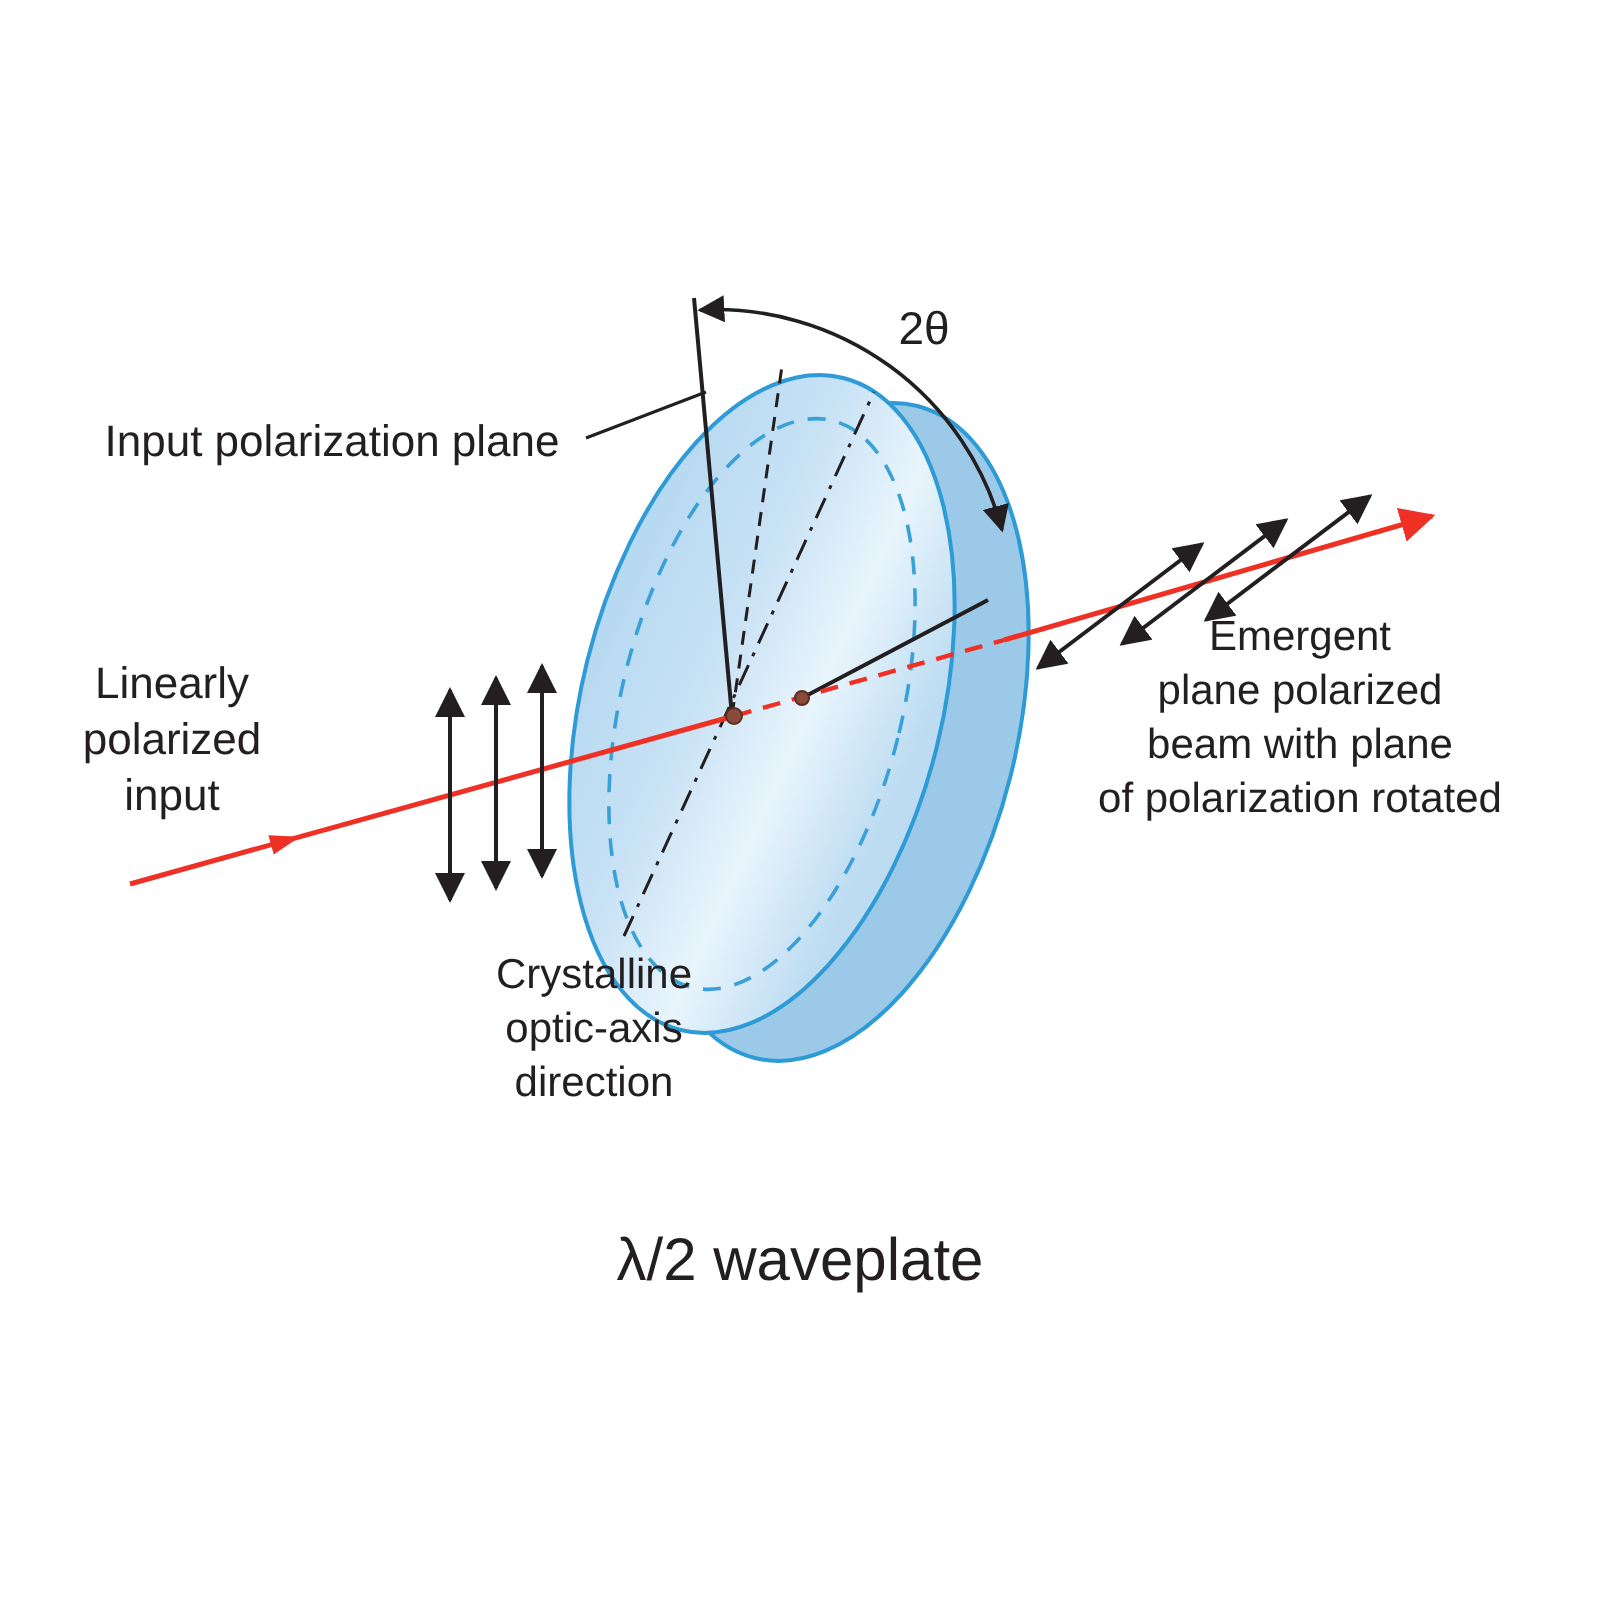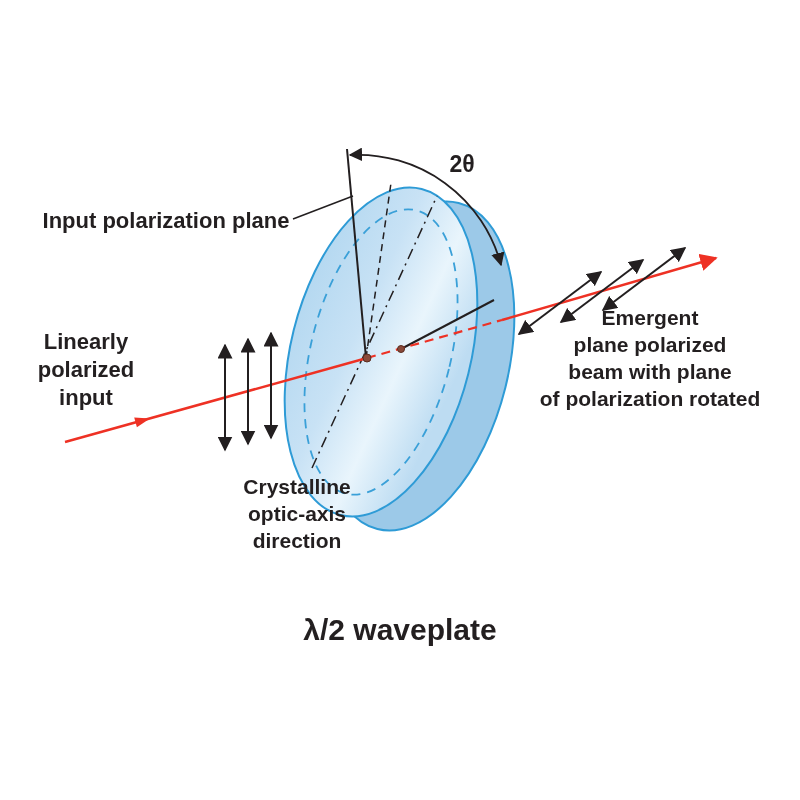--- a/index.html
+++ b/index.html
@@ -8,21 +8,20 @@
     background: #ffffff;
     width: 800px;
     height: 800px;
     overflow: hidden;
   }
   .stage {
     width: 728px;
     height: 800px;
     position: relative;
     font-family: "Liberation Sans", sans-serif;
-    font-weight: bold;
   }
   svg { display: block; }
   .lbl {
     fill: #231f20;
     font-family: "Liberation Sans", sans-serif;
     font-size: 21px;
   }
   .lbl-big { font-size: 22px; }
   .title-lbl {
     fill: #231f20;

